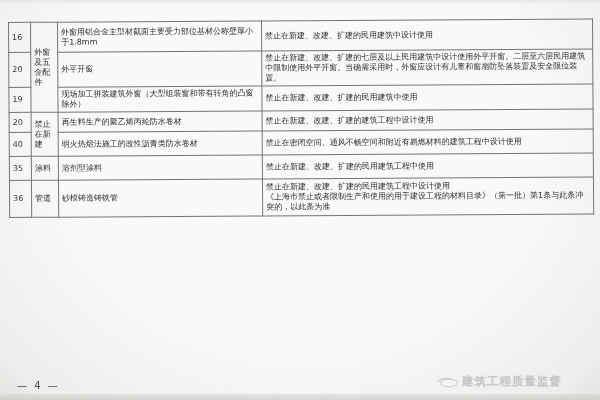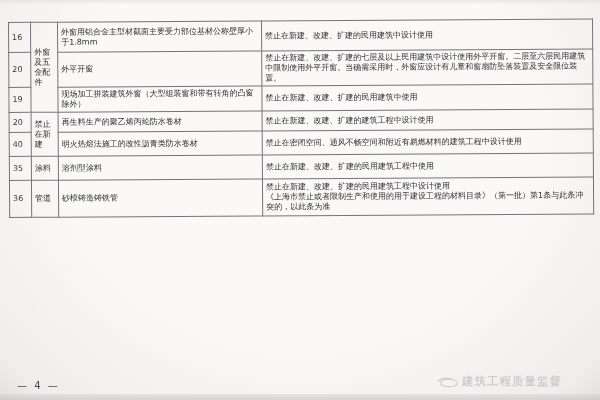--- a/index.html
+++ b/index.html
@@ -52,21 +52,21 @@
   tr.r-21{height:24px;}
   tr.r-22{height:37px;}
 
   .page-number{
     position:absolute;left:17px;top:380px;
     font-size:10px;letter-spacing:2px;color:#4a4a4e;
   }
   .watermark{
     position:absolute;right:38px;top:374px;
     display:flex;align-items:center;gap:3px;
-    color:#c6c6ca;font-size:11.5px;font-weight:normal;
+    color:#c6c6ca;font-size:11.5px;font-weight:bold;
     letter-spacing:1px;
     text-shadow:0 0 1px rgba(200,200,204,.6);
   }
   .watermark svg{display:block;opacity:.8;}
 </style>
 </head>
 <body>
 
 <div class="paper"></div>
 <div class="photo-edge-top"></div>

